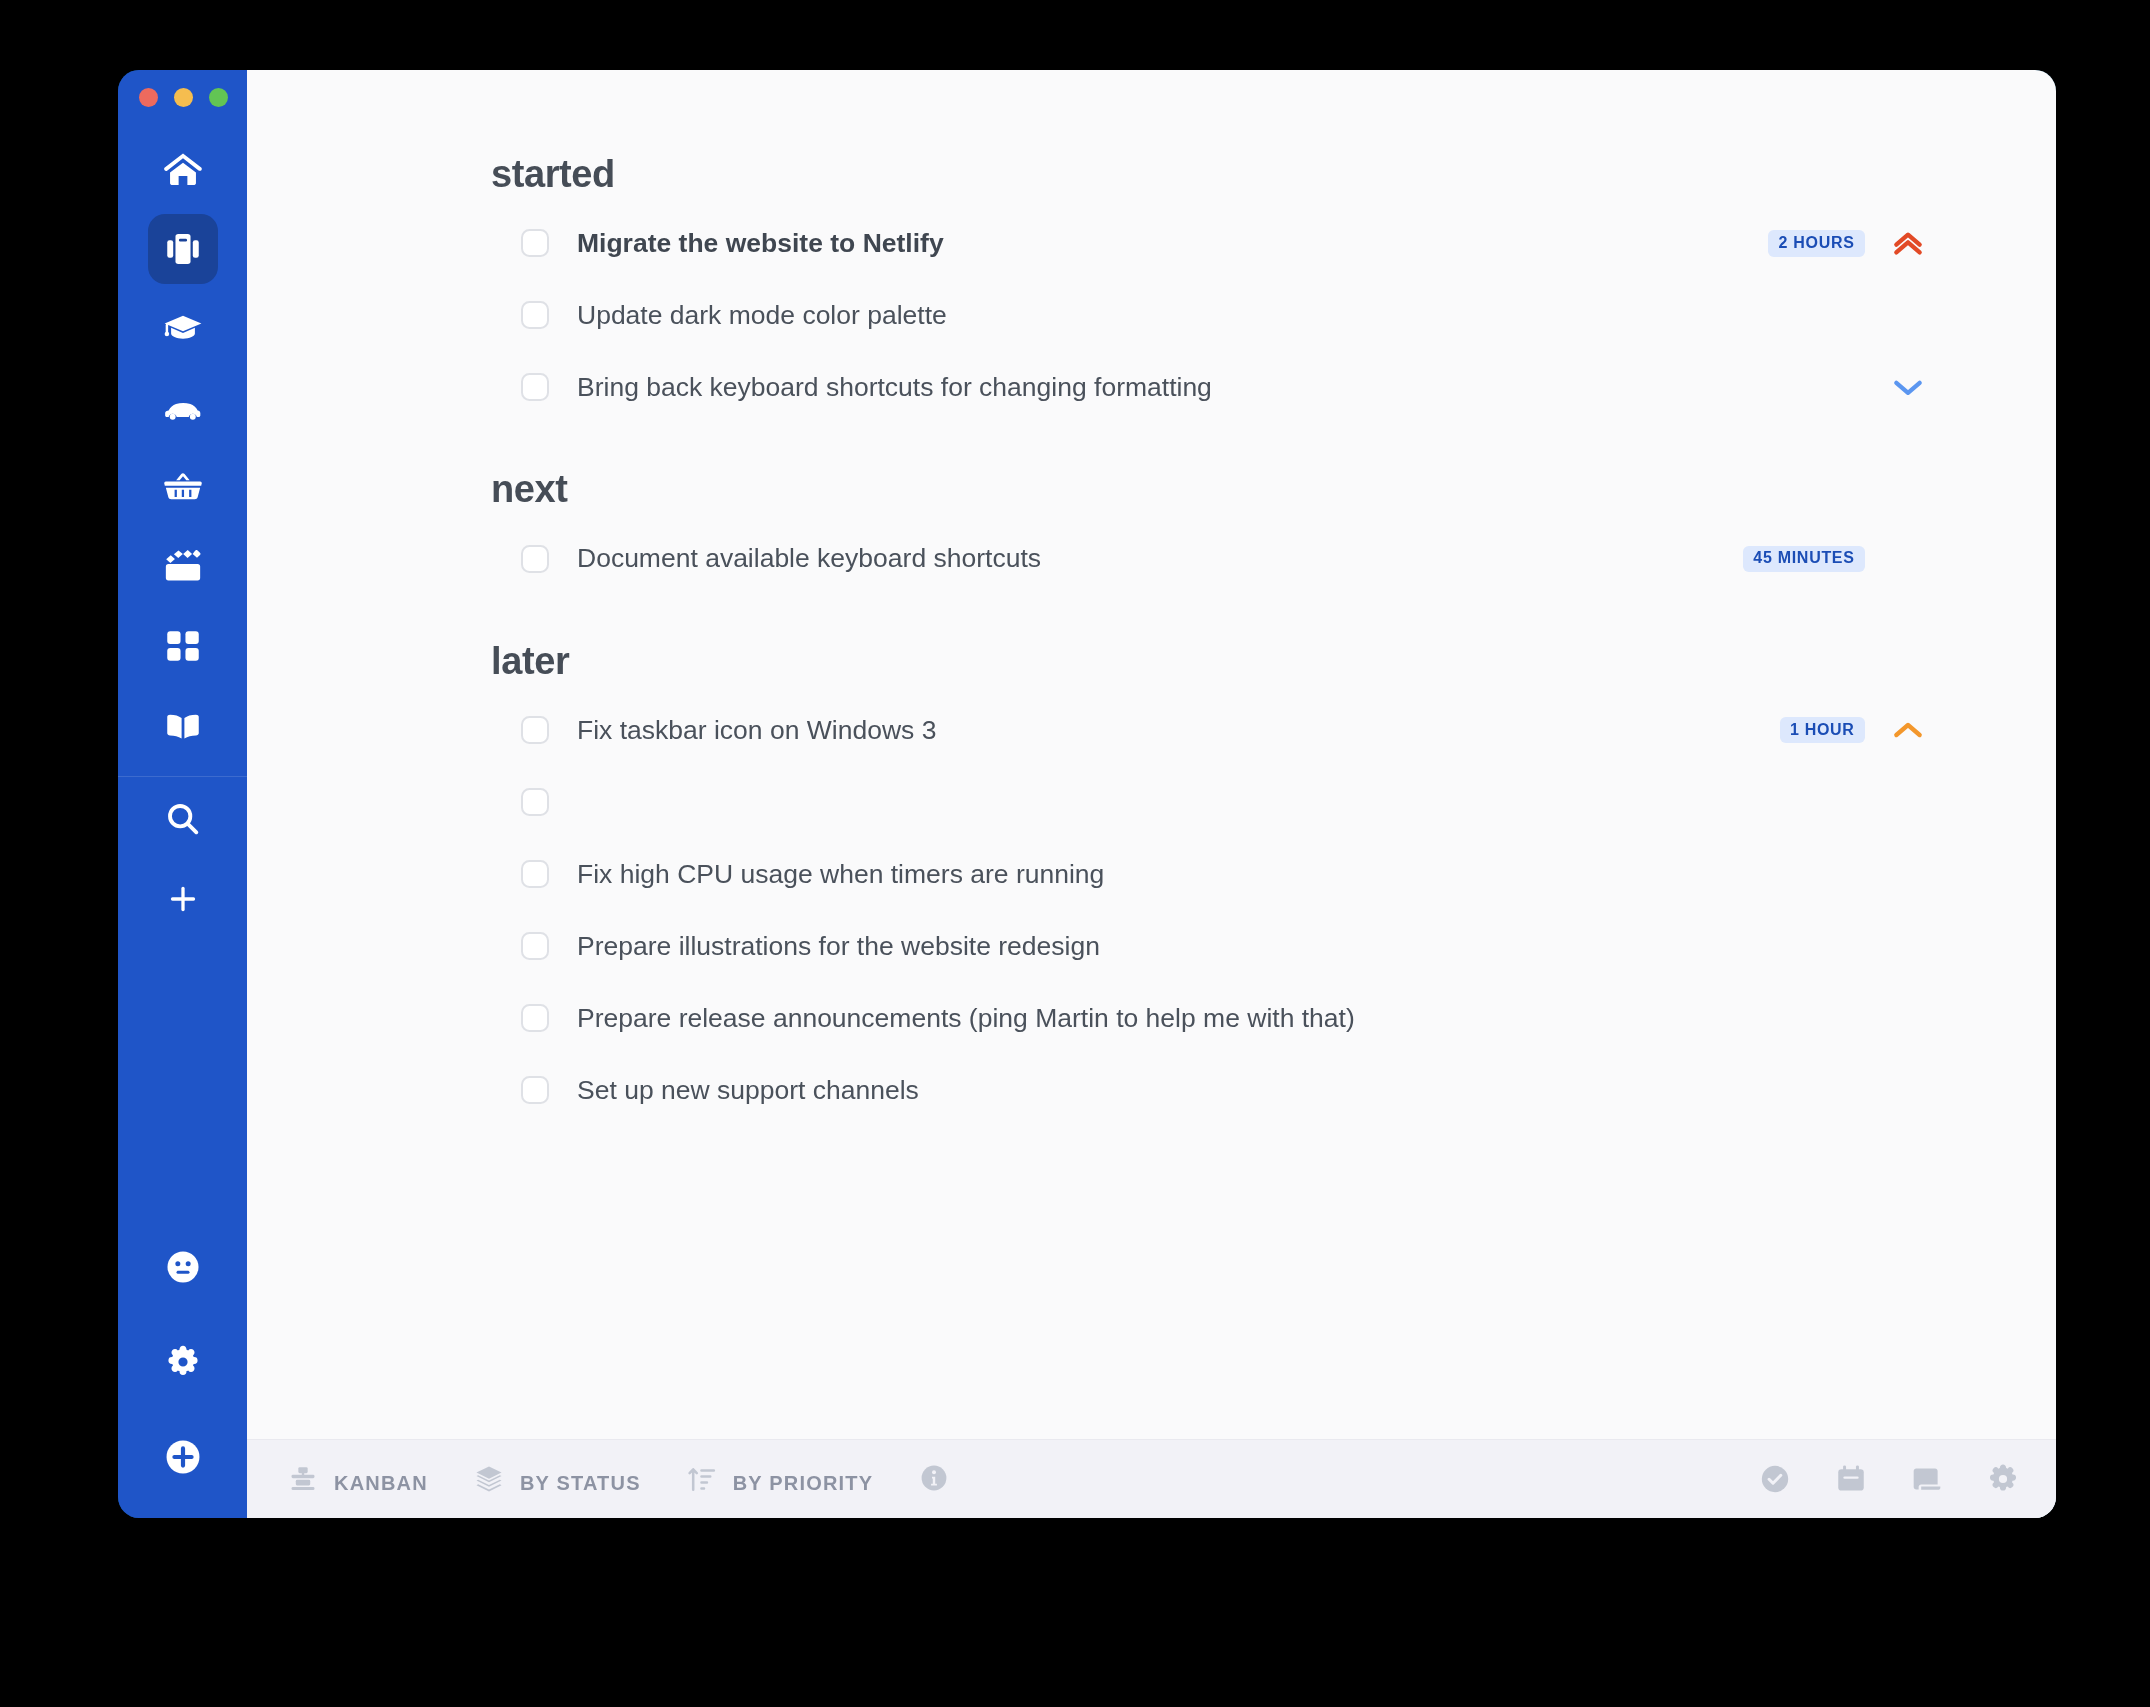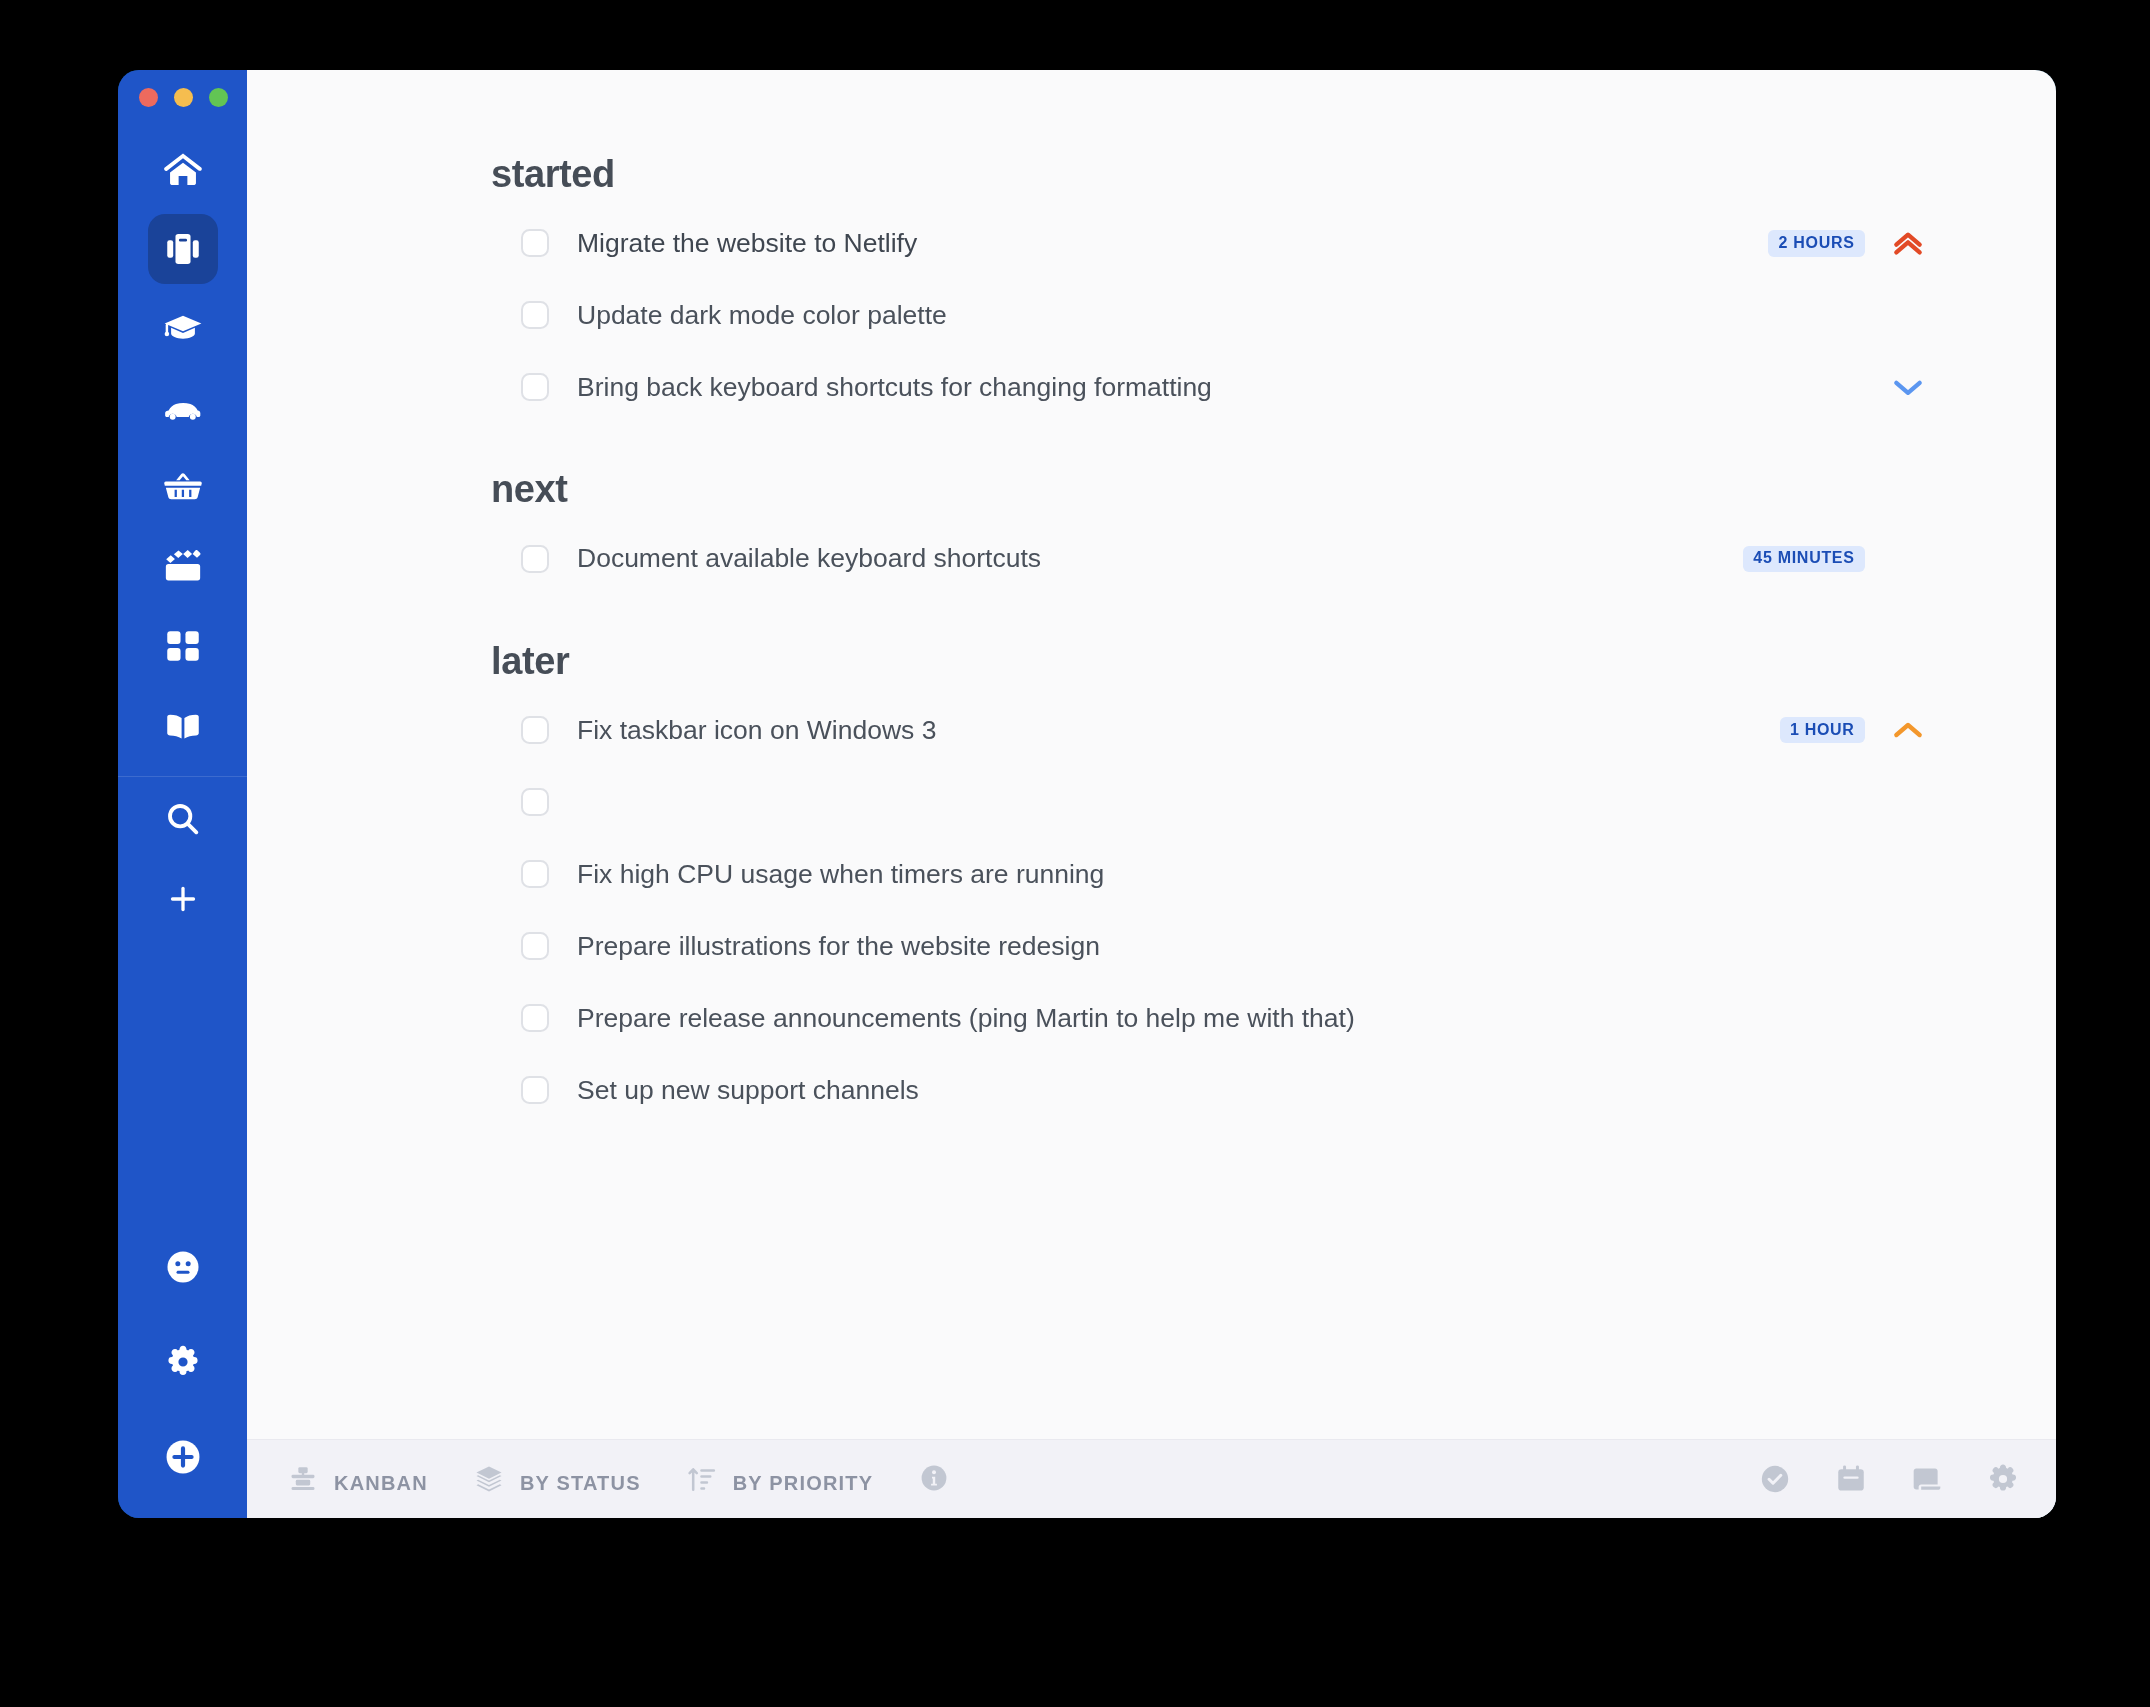--- a/index.html
+++ b/index.html
@@ -115,21 +115,21 @@
     border-radius: 8.5px;
     background: #FFFFFF;
     cursor: pointer;
   }
   .task-label {
     margin-left: 28px;
     font-size: 26.5px;
     color: #4A515B;
     white-space: nowrap;
   }
-  .task-label.bold { font-weight: normal; color: #3F4650; }
+  .task-label.bold { font-weight: bold; color: #3F4650; }
   .task-spacer { flex: 1; }
 
   .time-badge {
     background: #DDE8FD;
     color: #1B4DB5;
     font-size: 16px;
     font-weight: bold;
     letter-spacing: 0.7px;
     padding: 4.7px 10.4px 5.7px 10.4px;
     border-radius: 5.7px;

